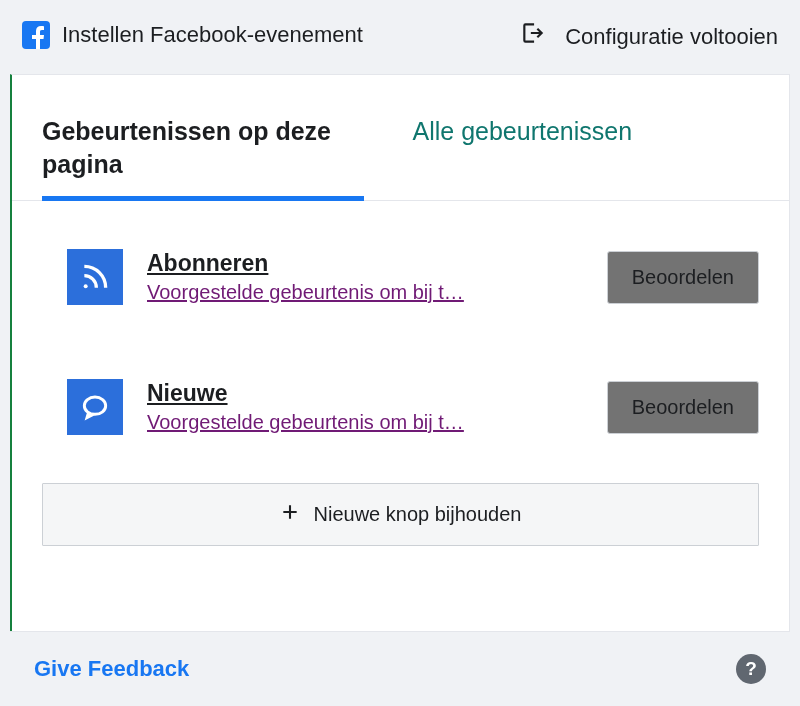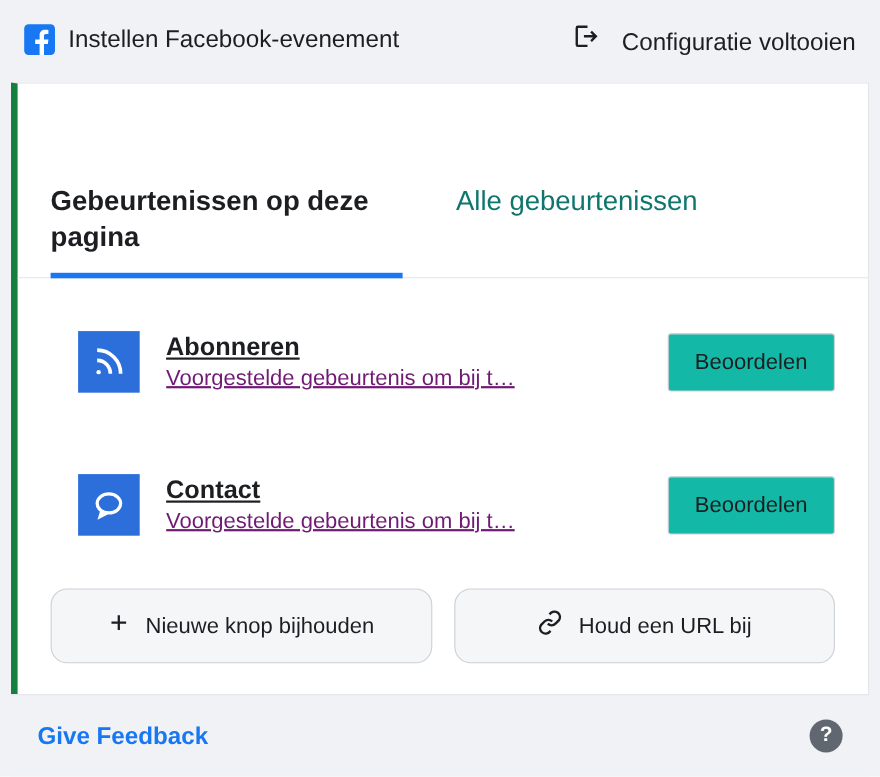--- a/index.html
+++ b/index.html
@@ -55,24 +55,23 @@
       font-size: 22px;
       color: #1c1e21;
       font-weight: 400;
     }
     .panel {
       background: #fff;
       margin: 0 10px;
       flex: 1;
       display: flex;
       flex-direction: column;
-      border-left: 6px solid #15803d;
+      border-left: 2px solid #15803d;
       border-right: 1px solid #e4e6eb;
       border-top: 1px solid #e4e6eb;
-      justify-content: flex-end;
     }
     .tabs {
       display: flex;
       padding: 0 30px;
       margin-top: 40px;
       border-bottom: 1px solid #e4e6eb;
     }
     .tab {
       flex: 1;
       padding: 0 0 20px 0;
@@ -136,21 +135,21 @@
     }
     .event-subtitle {
       font-size: 20px;
       color: #701a75;
       white-space: nowrap;
       overflow: hidden;
       text-overflow: ellipsis;
       text-decoration: underline;
     }
     .review-button {
-      background: #14b8a6;
+      background: #737373;
       border: 1px solid #ccd0d5;
       padding: 14px 24px;
       font-size: 20px;
       color: #1c1e21;
       cursor: pointer;
       border-radius: 3px;
       flex-shrink: 0;
     }
     .action-buttons {
       display: flex;
@@ -158,21 +157,21 @@
       padding: 0 30px 28px 30px;
     }
     .action-button {
       flex: 1;
       background: #f5f6f7;
       border: 1px solid #ccd0d5;
       padding: 18px 20px;
       font-size: 20px;
       color: #1c1e21;
       cursor: pointer;
-      border-radius: 15px;
+      border-radius: 1px;
       display: flex;
       align-items: center;
       justify-content: center;
       gap: 14px;
     }
     .footer {
       background: #f0f2f5;
       padding: 22px 24px;
       display: flex;
       align-items: center;
@@ -249,44 +248,35 @@
       <button class="review-button">Beoordelen</button>
     </div>
 
     <div class="event-item">
       <div class="event-icon">
         <svg width="32" height="32" viewBox="0 0 24 24" fill="none" stroke="#fff" stroke-width="2.2">
             <path d="M20 11 a8 6.5 0 1 1-16 0 a8 6.5 0 1 1 16 0 z M7 16.6 L6 20 L11 17.4"></path>
           </svg>
       </div>
       <div class="event-text">
-        <div class="event-title">Contact</div>
+        <div class="event-title">Nieuwe</div>
         <div class="event-subtitle">Voorgestelde gebeurtenis om bij t…</div>
       </div>
       <button class="review-button">Beoordelen</button>
     </div>
   </div>
 
   <div class="action-buttons">
     <button class="action-button">
       <span>
         <svg width="20" height="20" viewBox="0 0 24 24" stroke="#1c1e21" stroke-width="2.5">
             <path d="M12 4 v16 M4 12 h16"></path>
           </svg>
       </span>
       <span>Nieuwe knop bijhouden</span>
     </button>
-    <button class="action-button">
-      <span>
-        <svg width="24" height="24" viewBox="0 0 24 24" fill="none" stroke="#1c1e21" stroke-width="2.2">
-            <path d="M10 13 a5 5 0 0 0 7 0 l3-3 a5 5 0 0 0-7-7 l-1.5 1.5"></path>
-            <path d="M14 11 a5 5 0 0 0-7 0 l-3 3 a5 5 0 0 0 7 7 l1.5-1.5"></path>
-          </svg>
-      </span>
-      <span>Houd een URL bij</span>
-    </button>
   </div>
 </div>
 
 <div class="footer">
   <span class="feedback-link">Give Feedback</span>
   <div class="help-icon">?</div>
 </div>
 
 </body></html>

